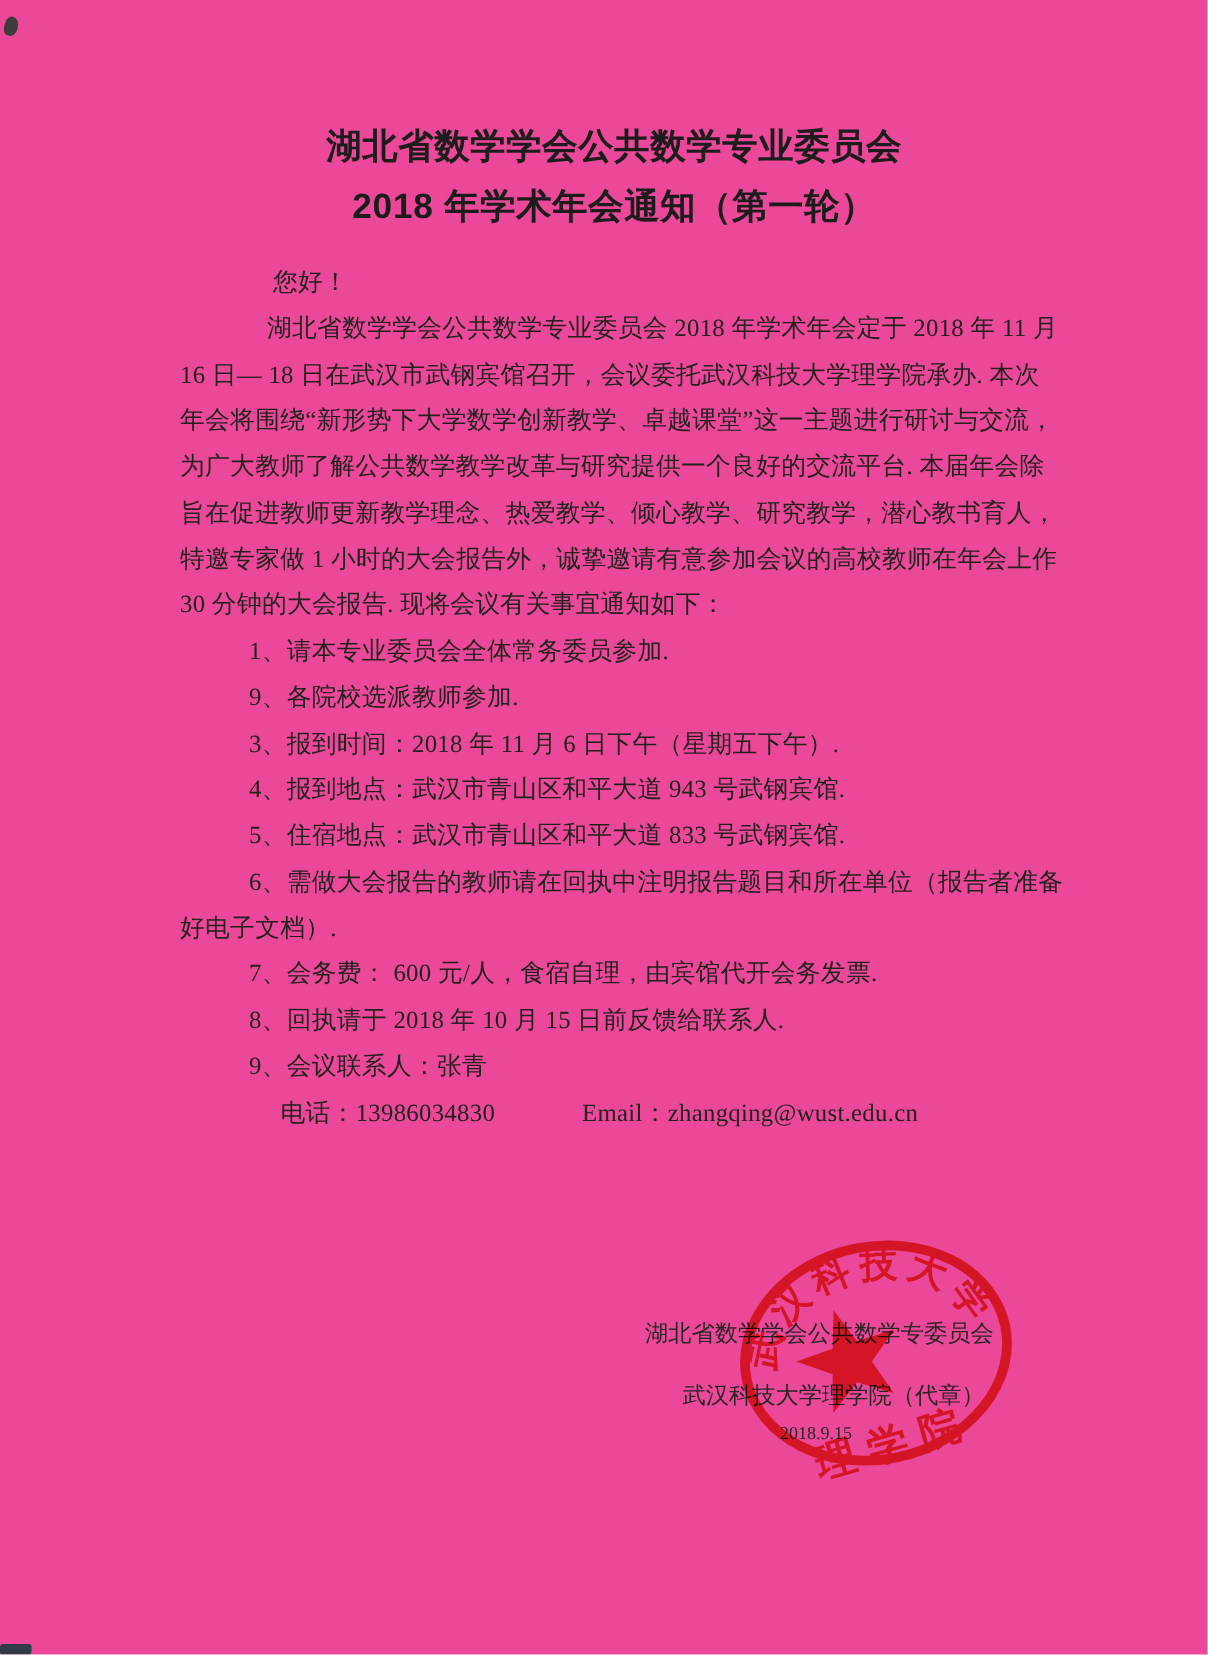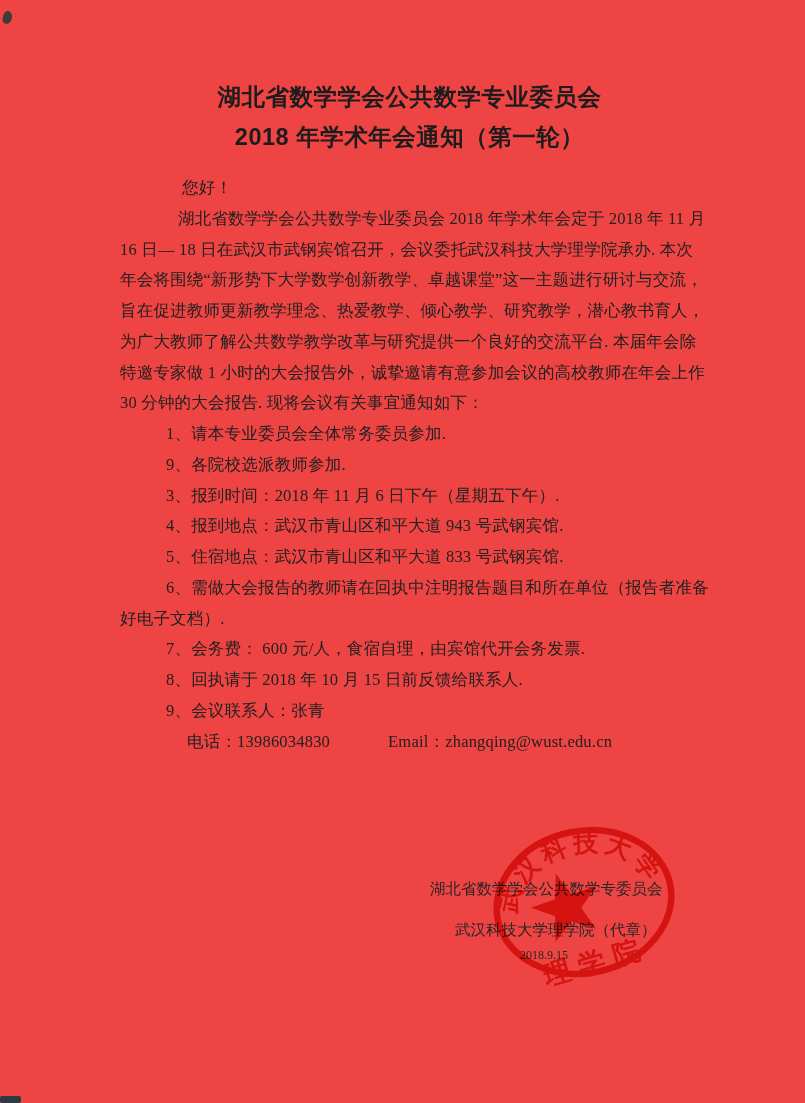--- a/index.html
+++ b/index.html
@@ -1,20 +1,20 @@
 <!DOCTYPE html>
 <html><head>
 <meta charset="utf-8">
 <style>
   html,body{margin:0;padding:0;background:#e8e8e8;}
   .page{
     position:relative;
     width:805px;height:1103px;
     margin:0 auto;
-    background:#ef4444;
+    background:#ec4899;
     overflow:hidden;
     color:#21211f;
     font-family:"Liberation Serif","DejaVu Serif",serif;
   }
   
   .speck-tl{position:absolute;left:3px;top:11px;width:9px;height:13px;background:#3c3c3c;border-radius:45% 55% 50% 40%;transform:rotate(14deg);}
   .speck-bl{position:absolute;left:0;top:1096px;width:21px;height:7px;background:#2e3a46;border-radius:2px;}
   
   .title{
     position:absolute;left:0;width:100%;box-sizing:border-box;
@@ -60,22 +60,22 @@
 
   <h1 class="title t1">湖北省数学学会公共数学专业委员会</h1>
   <h1 class="title t2">2018 年学术年会通知（第一轮）</h1>
 
   <div class="doc">
     <div class="line ind-salu">您好！</div>
 
     <div class="line ind-para">湖北省数学学会公共数学专业委员会 2018 年学术年会定于 2018 年 11 月</div>
     <div class="line">16 日— 18 日在武汉市武钢宾馆召开，会议委托武汉科技大学理学院承办. 本次</div>
     <div class="line">年会将围绕“新形势下大学数学创新教学、卓越课堂”这一主题进行研讨与交流，</div>
+    <div class="line">为广大教师了解公共数学教学改革与研究提供一个良好的交流平台. 本届年会除</div>
     <div class="line">旨在促进教师更新教学理念、热爱教学、倾心教学、研究教学，潜心教书育人，</div>
-    <div class="line">为广大教师了解公共数学教学改革与研究提供一个良好的交流平台. 本届年会除</div>
     <div class="line">特邀专家做 1 小时的大会报告外，诚挚邀请有意参加会议的高校教师在年会上作</div>
     <div class="line">30 分钟的大会报告. 现将会议有关事宜通知如下：</div>
 
     <div class="line ind-item">1、请本专业委员会全体常务委员参加.</div>
     <div class="line ind-item">9、各院校选派教师参加.</div>
     <div class="line ind-item">3、报到时间：2018 年 11 月 6 日下午（星期五下午）.</div>
     <div class="line ind-item">4、报到地点：武汉市青山区和平大道 943 号武钢宾馆.</div>
     <div class="line ind-item">5、住宿地点：武汉市青山区和平大道 833 号武钢宾馆.</div>
     <div class="line ind-item">6、需做大会报告的教师请在回执中注明报告题目和所在单位（报告者准备</div>
     <div class="line">好电子文档）.</div>

